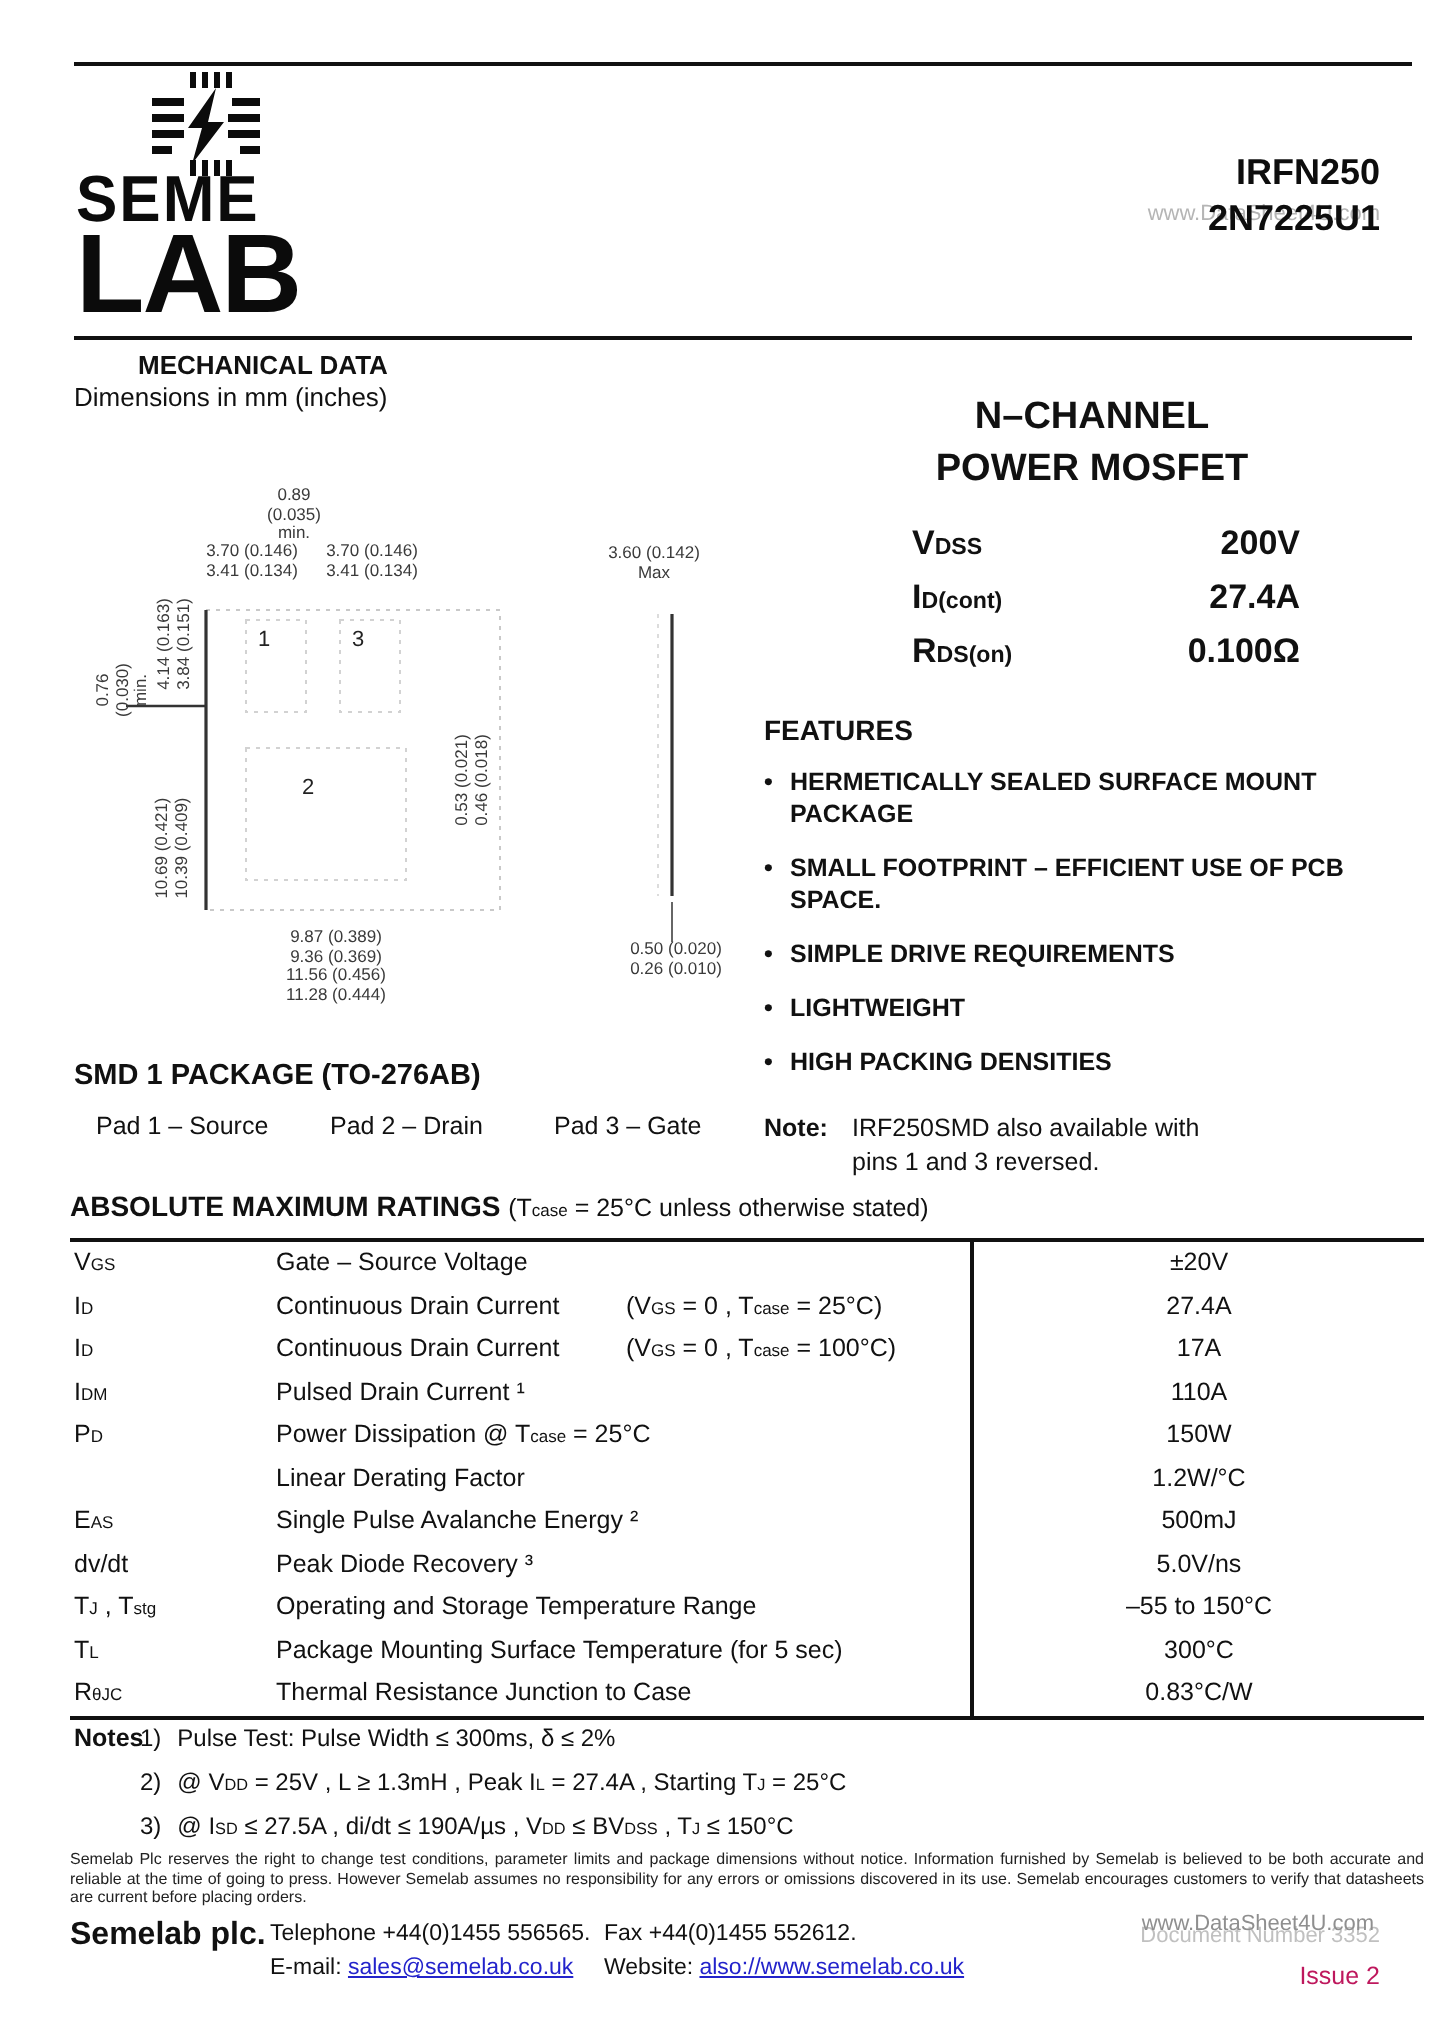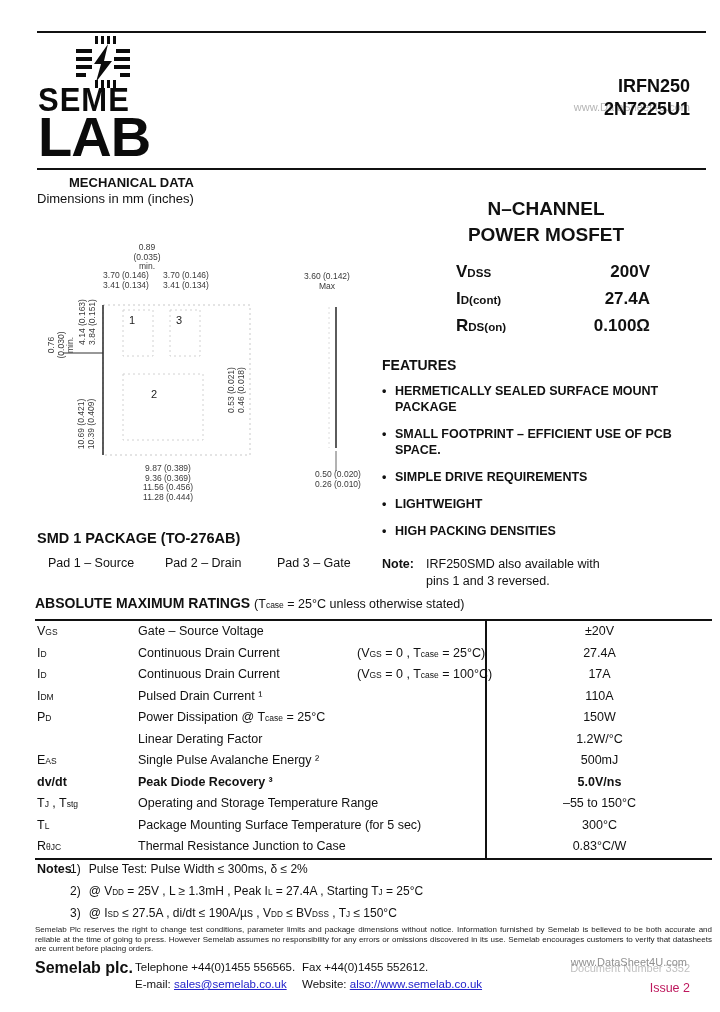--- a/index.html
+++ b/index.html
@@ -36,21 +36,21 @@
   
   .amrhead{font-size:14px;}
   .amrhead .h1{font-weight:bold;}
   .amrhead .h2{font-weight:normal;font-size:12.5px;}
   .amrtable{position:absolute;left:35px;top:619px;width:677px;height:237px;
             border-top:2px solid #111;border-bottom:2px solid #111;}
   .amr-divider{position:absolute;left:450px;top:0;width:2px;height:237px;background:#111;}
   .arow{position:absolute;left:0;width:677px;height:21.5px;font-size:12.5px;}
   .arow .sym{position:absolute;left:2px;top:3px;}
   .arow .desc{position:absolute;left:103px;top:3px;white-space:nowrap;}
-  .arow .cond{position:absolute;left:278px;top:3px;white-space:nowrap;margin-left:44px;}
+  .arow .cond{position:absolute;left:278px;top:3px;white-space:nowrap;}
   .arow .val{position:absolute;left:452px;top:3px;width:225px;text-align:center;}
   
   .notesrow{position:absolute;font-size:12px;white-space:nowrap;}
   .noteslabel{font-weight:bold;font-size:12.5px;}
   
   .disclaimer{font-size:8px;line-height:9.6px;color:#222;text-align:justify;}
   .semelabplc{font-weight:bold;font-size:16px;}
   .contact{font-size:11.5px;white-space:nowrap;}
   a.link{color:#2323cb;text-decoration:underline;cursor:pointer;}
   .docnum{color:#c0c0c0;font-size:11px;white-space:nowrap;}
@@ -248,21 +248,21 @@
           <span class="desc">Linear Derating Factor</span>
           <span class="cond"></span>
           <span class="val">1.2W/°C</span>
         </div>
         <div class="arow" style="top: 129px;">
           <span class="sym">E<sub>AS</sub></span>
           <span class="desc">Single Pulse Avalanche Energy ²</span>
           <span class="cond"></span>
           <span class="val">500mJ</span>
         </div>
-        <div class="arow" style="top: 150.5px; font-weight: bold;">
+        <div class="arow" style="top: 150.5px;">
           <span class="sym">dv/dt</span>
           <span class="desc">Peak Diode Recovery ³</span>
           <span class="cond"></span>
           <span class="val">5.0V/ns</span>
         </div>
         <div class="arow" style="top: 172px;">
           <span class="sym">T<sub>J</sub> , T<sub>stg</sub></span>
           <span class="desc">Operating and Storage Temperature Range</span>
           <span class="cond"></span>
           <span class="val">–55 to 150°C</span>

